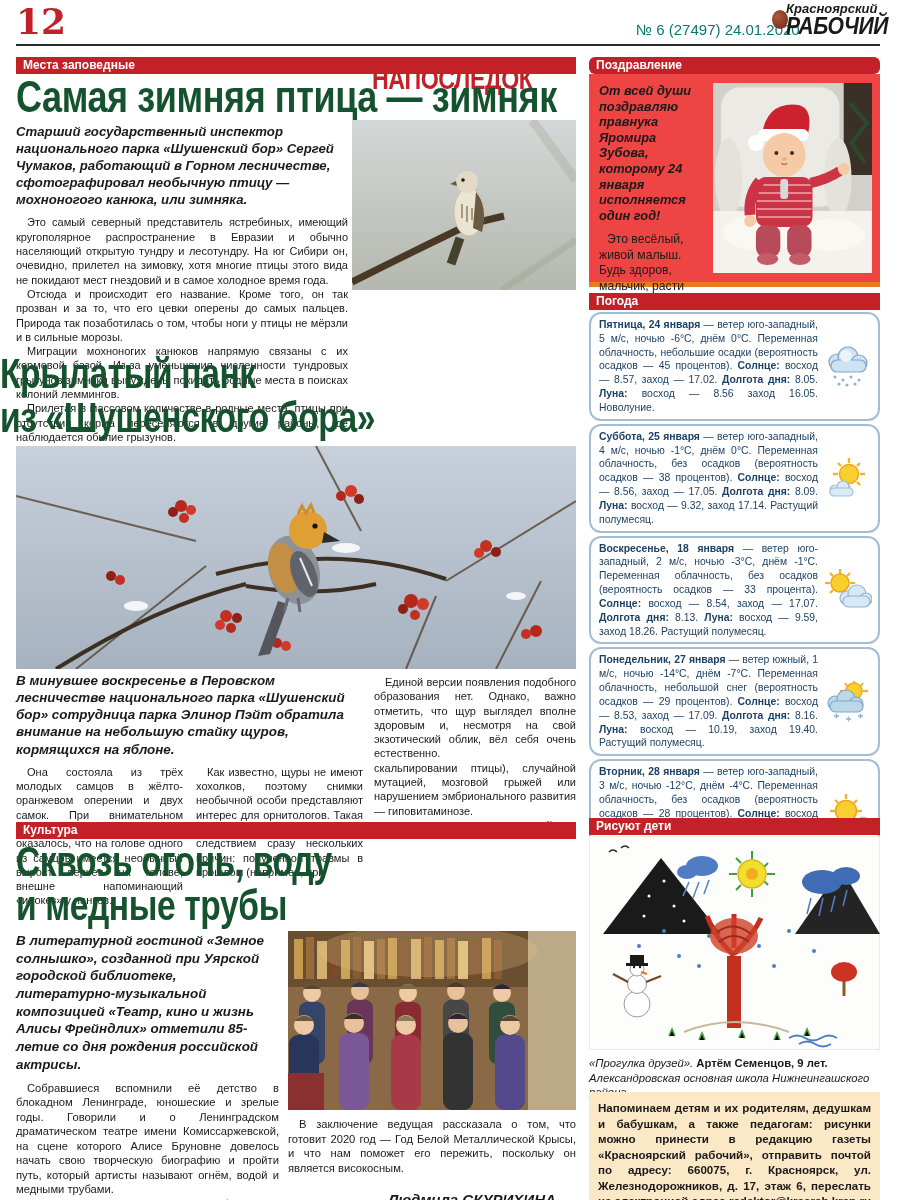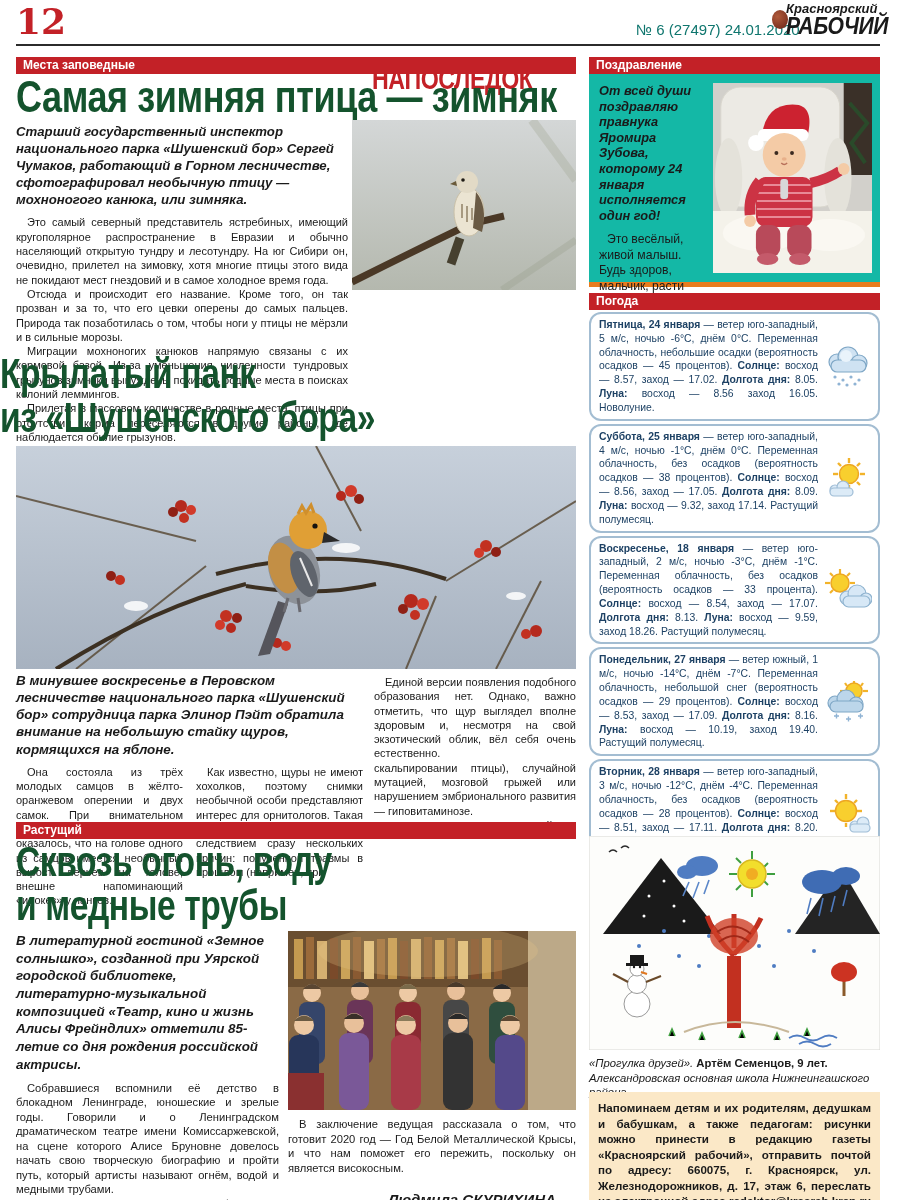--- a/index.html
+++ b/index.html
@@ -47,22 +47,22 @@
   .h3pos{left:16px;top:840px;}
   .cultleft{position:absolute;left:16px;top:932px;width:263px;}
   .cultleft .lead{font-size:13.4px;line-height:1.32;}
   .cultleft .body{font-size:11.2px;}
   .cultright{position:absolute;left:288px;top:931px;width:288px;}
   .photo4{width:288px;height:179px;display:block;margin-bottom:7px;}
   .cultright .body{font-size:11.2px;}
   .sig{font-weight:bold;font-style:italic;font-size:15px;line-height:1.25;
        text-align:right;margin:16px;}
   
-  .barR1{left:589px;top:57px;width:291px;}
-  .congrats{position:absolute;left:589px;top:74px;width:291px;height:213px;background:#14b8a6;
+  .barR1{left:589px;top:57px;width:291px;border-radius:6px;}
+  .congrats{position:absolute;left:589px;top:74px;width:291px;height:213px;background:#ef4444;
             border-bottom:5px solid #e87c1e;box-sizing:border-box;
             padding:9px 8px 4px 10px;display:flex;gap:8px;}
   .ctext{width:106px;flex:0 0 106px;}
   .clead{font-weight:bold;font-style:italic;font-size:12.8px;line-height:1.22;margin:0 0 9px;}
   .cbody{font-size:12.2px;line-height:1.27;margin:0 0 4px;text-indent:8px;}
   .csig{font-weight:bold;font-style:italic;font-size:12.6px;line-height:1.2;
         text-align:right;margin:0;}
   .babysvg{width:163px;height:190px;}
   
   .barR2{left:589px;top:293px;width:291px;}
@@ -226,21 +226,21 @@
       <p class="body col ind">Она состояла из трёх молодых самцов в жёлто-оранжевом оперении и двух самок. При внимательном рассмотрении снимка оказалось, что на голове одного из самцов имеется необычный вырост перьев на голове, внешне напоминающий «ирокез» у панков.</p>
       <p class="body col ind">Как известно, щуры не имеют хохолков, поэтому снимки необычной особи представляют интерес для орнитологов. Такая аномалия может являться следствием сразу нескольких причин: полученной травмы в прошлом (например, при</p>
     </div>
   </div>
   <div class="a2col3">
     <p class="body ind">Единой версии появления подобного образования нет. Однако, важно отметить, что щур выглядел вполне здоровым и, несмотря на свой экзотический облик, вёл себя очень естественно.</p>
     <p class="body">скальпировании птицы), случайной мутацией, мозговой грыжей или нарушением эмбрионального развития — гиповитаминозе.</p>
     <p class="credit">Фото Элинор ПЭЙТ.</p>
   </div>
 
-  <div class="secbar bar2"><span>Растущий</span></div>
+  <div class="secbar bar2"><span>Культура</span></div>
   <h2 class="headline h3pos">
     <span class="cond">Сквозь огонь, воду</span><br>
     <span class="cond">и медные трубы</span>
   </h2>
 
   <div class="cultleft">
     <p class="lead">В литературной гостиной «Земное солнышко», созданной при Уярской городской библиотеке, литературно-музыкальной композицией «Театр, кино и жизнь Алисы Фрейндлих» отметили 85-летие со дня рождения российской актрисы.</p>
     <p class="body ind">Собравшиеся вспомнили её детство в блокадном Ленинграде, юношеские и зрелые годы. Говорили и о Ленинградском драматическом театре имени Комиссаржевской, на сцене которого Алисе Бруновне довелось начать свою творческую биографию и пройти путь, который артисты называют огнём, водой и медными трубами.</p>
     <p class="body ind">Присутствующие посмотрели видеофильмы с записями песен и романсов в исполнении Алисы Фрейндлих.</p>
 
@@ -511,20 +511,21 @@
             <circle cx="36" cy="26" r="8"></circle>
             <circle cx="44" cy="31" r="5"></circle>
           <rect x="23" y="28" width="26" height="10" rx="5"></rect>
           </g>
       </svg>
     </div>
 
     <p class="wsource">Прогноз погоды предоставлен Гидрометце-нтром России.</p>
   </div>
 
+  <div class="secbar barR3"><span>Рисуют дети</span></div>
   <svg class="drawsvg" viewBox="0 0 291 214" preserveAspectRatio="none">
     <rect width="291" height="214" fill="#fdfdfb" stroke="#d8d8d4"></rect>
     <path d="M14 98 L72 22 L132 98 Z" fill="#1a1a1a"></path>
     <g fill="#ffffff">
         <circle cx="60" cy="60" r="1.5"></circle>
         <circle cx="75" cy="45" r="1.5"></circle>
         <circle cx="85" cy="70" r="1.5"></circle>
         <circle cx="55" cy="80" r="1.5"></circle>
         <circle cx="95" cy="85" r="1.5"></circle>
       </g>

